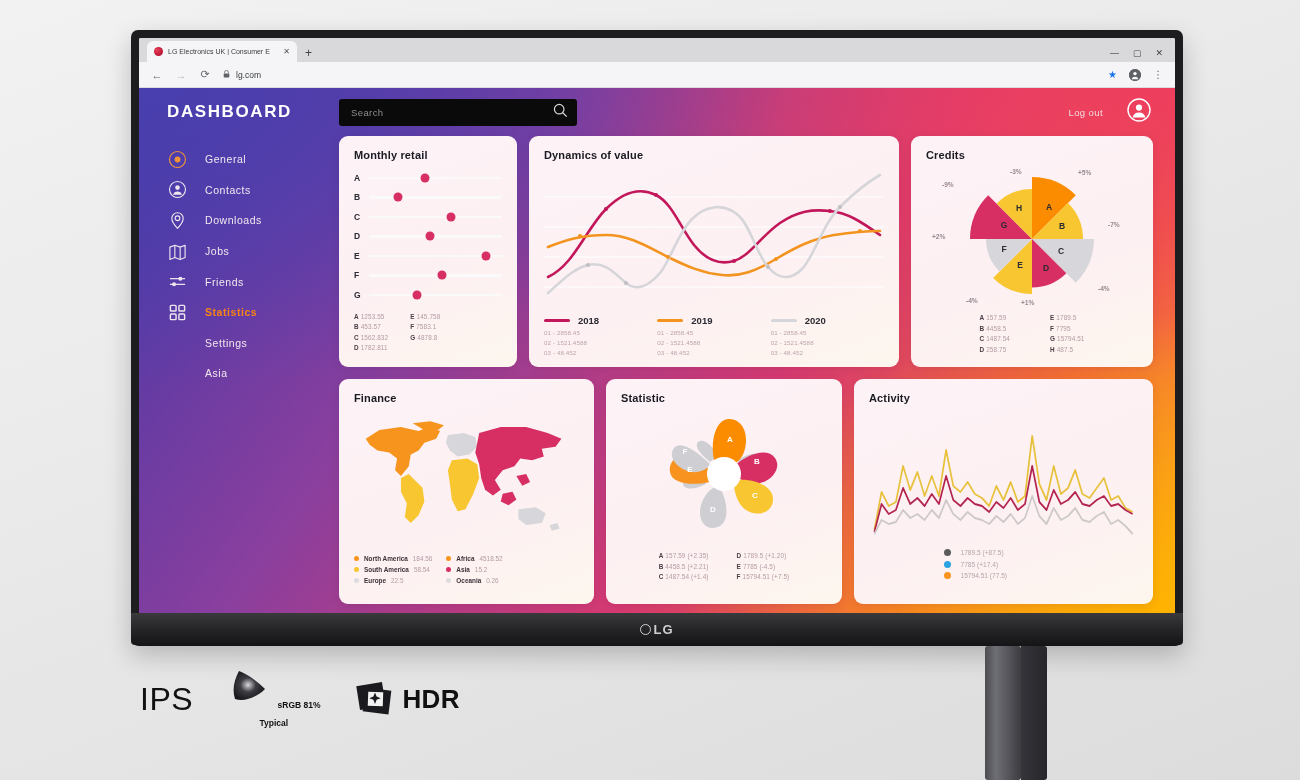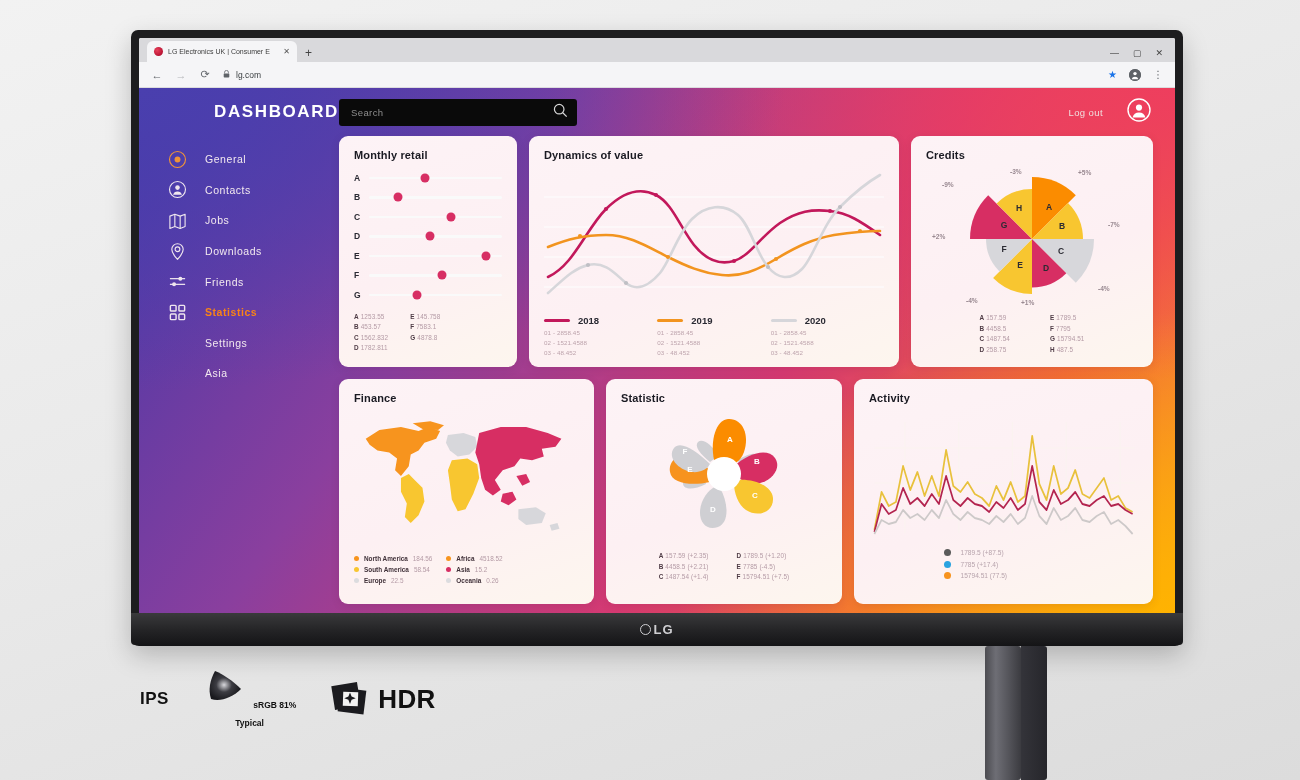--- a/index.html
+++ b/index.html
@@ -74,21 +74,21 @@
     background:
       radial-gradient(ellipse 120% 110% at 0% 0%, #4a3fae 0%, rgba(74,63,174,0) 52%),
       radial-gradient(ellipse 100% 120% at 100% 100%, #ffb300 0%, rgba(255,179,0,0) 48%),
       radial-gradient(ellipse 110% 100% at 100% 0%, #ee3e5e 0%, rgba(238,62,94,0) 55%),
       linear-gradient(125deg, #4338a8 0%, #8a3f9e 32%, #d63a72 60%, #f2603f 80%, #f9a620 100%);
     overflow: hidden;
   }
 
   
   #topbar { height: 48px; display: flex; align-items: center; padding: 0 24px 0 28px; }
-  #brand { font-size: 17px; font-weight: 800; letter-spacing: 1.6px; color: #fff; width: 172px; text-align: right; }
+  #brand { font-size: 17px; font-weight: 800; letter-spacing: 1.6px; color: #fff; width: 172px; }
   #searchbox {
     width: 238px; height: 27px; background: #0a0a0a; border-radius: 3px;
     display: flex; align-items: center; padding: 0 9px 0 12px; gap: 6px;
   }
   #search-input { flex: 1; background: transparent; border: none; outline: none; color: #cfcfcf; font-size: 9.5px; font-family: inherit; letter-spacing: .4px;}
   #search-input::placeholder { color: #8e8e8e; }
   #topright { margin-left: auto; display: flex; align-items: center; gap: 24px; }
   #logout { font-size: 9.5px; color: #f0dede; letter-spacing: .4px; }
 
   
@@ -146,21 +146,21 @@
   .fin-dot { width: 5px; height: 5px; border-radius: 50%; flex: none; }
   .fin-item b { color: #3f3038; font-weight: 700; }
 
   
   .act-legend { display: flex; flex-direction: column; gap: 4.5px; margin-top: 2px; align-items: center;}
   .act-item { display: flex; align-items: center; gap: 10px; font-size: 6.6px; color: #b7a3ac; width: 120px;}
   .act-dot { width: 7px; height: 7px; border-radius: 50%; flex:none; }
 
   
   #badges { position: absolute; left: 140px; top: 668px; display: flex; align-items: center; gap: 34px; }
-  #ips { font-size: 17px; font-weight: 700; color: #111; letter-spacing: .5px; }
+  #ips { font-size: 32px; font-weight: 400; color: #111; letter-spacing: .5px; }
   #srgb { text-align: center; }
   #srgb-txt { font-size: 8.5px; font-weight: 700; color: #111; line-height: 1.15; margin-top: 2px; }
   #hdr { display: flex; align-items: center; gap: 8px; }
   #hdr-txt { font-size: 26px; font-weight: 700; color: #111; letter-spacing: .3px; }
 </style>
 </head>
 <body>
 
 <div id="monitor">
   <div id="screen">
@@ -248,35 +248,35 @@
                   <circle cx="10" cy="10" r="8.4" fill="none" stroke="#efe6ee" stroke-width="1.2"></circle>
                   <circle cx="10" cy="8" r="2.4" fill="#efe6ee"></circle>
                   <path d="M5.3 15.6a4.9 4.9 0 019.4 0z" fill="#efe6ee"></path>
                 </svg>
             </span>
             <span class="nav-label">Contacts</span>
           </div>
           <div class="nav-item">
             <span class="nav-ic">
               <svg width="19" height="19" viewBox="0 0 20 20">
+                  <path d="M10 1.8c-3.3 0-6 2.6-6 5.9 0 4.4 6 10.5 6 10.5s6-6.1 6-10.5c0-3.3-2.7-5.9-6-5.9z" fill="none" stroke="#efe6ee" stroke-width="1.2"></path>
+                  <circle cx="10" cy="7.6" r="2.5" fill="none" stroke="#efe6ee" stroke-width="1.2"></circle>
+                </svg>
+            </span>
+            <span class="nav-label">Downloads</span>
+          </div>
+          <div class="nav-item">
+            <span class="nav-ic">
+              <svg width="19" height="19" viewBox="0 0 20 20">
                   <path d="M2 5.4l5.2-2 5.6 2 5.2-2v13l-5.2 2-5.6-2-5.2 2z" fill="none" stroke="#efe6ee" stroke-width="1.2" stroke-linejoin="round"></path>
                   <line x1="7.2" y1="3.4" x2="7.2" y2="16.4" stroke="#efe6ee" stroke-width="1.2"></line>
                   <line x1="12.8" y1="5.4" x2="12.8" y2="18.4" stroke="#efe6ee" stroke-width="1.2"></line>
                 </svg>
             </span>
             <span class="nav-label">Jobs</span>
-          </div>
-          <div class="nav-item">
-            <span class="nav-ic">
-              <svg width="19" height="19" viewBox="0 0 20 20">
-                  <path d="M10 1.8c-3.3 0-6 2.6-6 5.9 0 4.4 6 10.5 6 10.5s6-6.1 6-10.5c0-3.3-2.7-5.9-6-5.9z" fill="none" stroke="#efe6ee" stroke-width="1.2"></path>
-                  <circle cx="10" cy="7.6" r="2.5" fill="none" stroke="#efe6ee" stroke-width="1.2"></circle>
-                </svg>
-            </span>
-            <span class="nav-label">Downloads</span>
           </div>
           <div class="nav-item">
             <span class="nav-ic">
               <svg width="19" height="19" viewBox="0 0 20 20">
                   <line x1="2" y1="7" x2="18" y2="7" stroke="#efe6ee" stroke-width="1.3"></line>
                   <line x1="2" y1="13" x2="18" y2="13" stroke="#efe6ee" stroke-width="1.3"></line>
                   <circle cx="13" cy="7" r="2.1" fill="#efe6ee"></circle>
                   <circle cx="6.4" cy="13" r="2.1" fill="#efe6ee"></circle>
                 </svg>
             </span>

